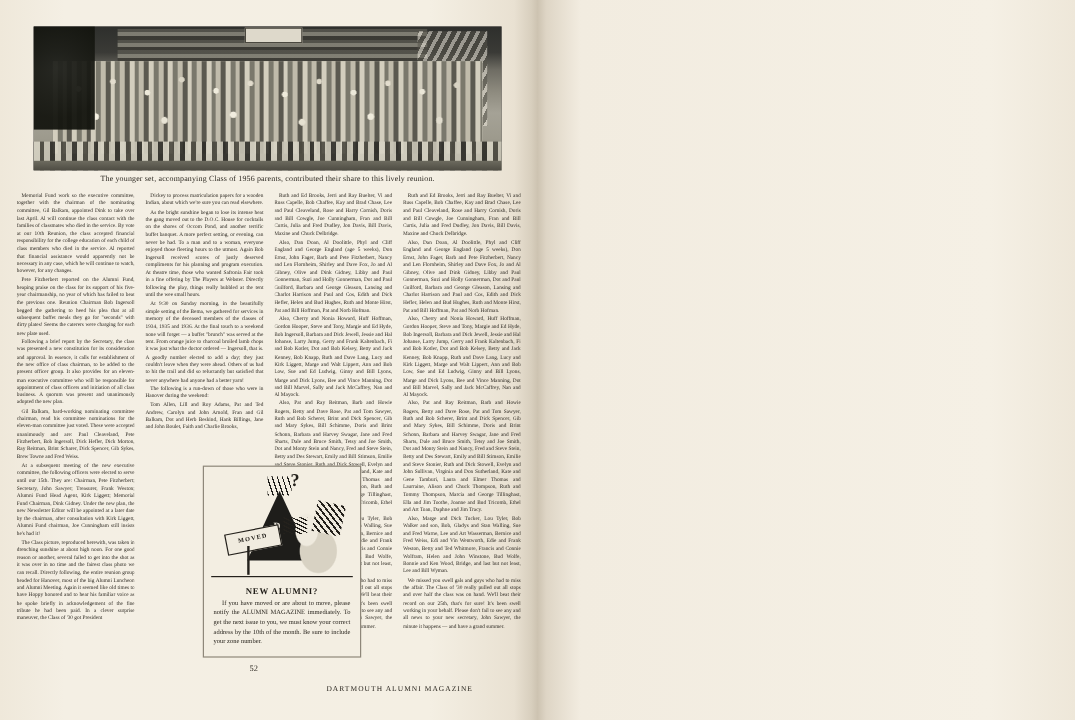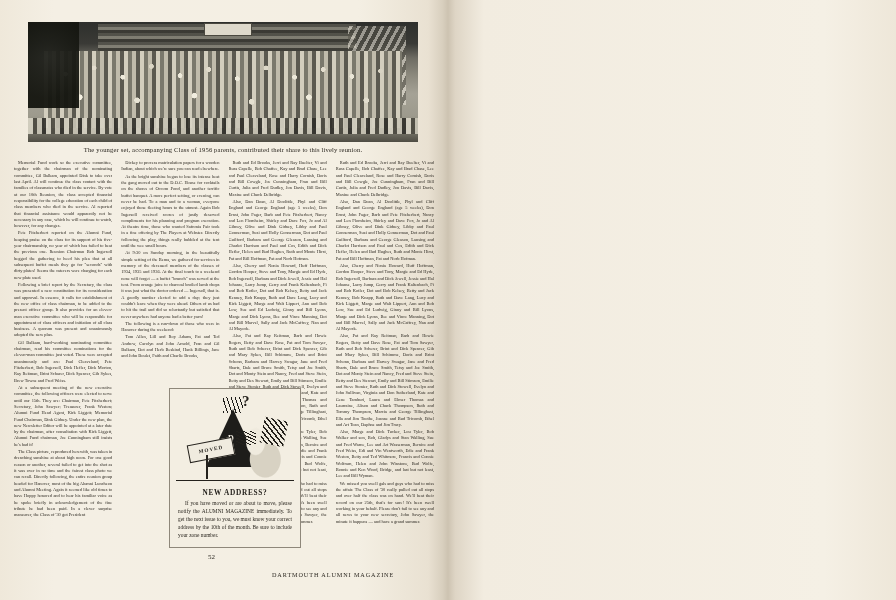--- a/index.html
+++ b/index.html
@@ -173,21 +173,21 @@
         <div class="na-teepee"></div>
         <div class="na-teepee-d">D</div>
         <div class="na-sign">
           <span>MOVED</span>
         </div>
         <div class="na-post"></div>
         <div class="na-fig"></div>
         <div class="na-pack"></div>
         <div class="na-ground"></div>
       </div>
-      <div class="na-title">NEW ADDRESS?</div>
+      <div class="na-title">NEW ALUMNI?</div>
       <div class="na-body" id="NAB">If you have moved or are about to move, please notify the <span class="sc">ALUMNI MAGAZINE</span> immediately. To get the next issue to you, we must know your correct address by the 10th of the month. Be sure to include your zone number.</div>
     </div>
 
     <div class="pn pn-l">52</div>
     <div class="mag">DARTMOUTH ALUMNI MAGAZINE</div>
   </div>
 
   <div class="page page-right">
 
     

